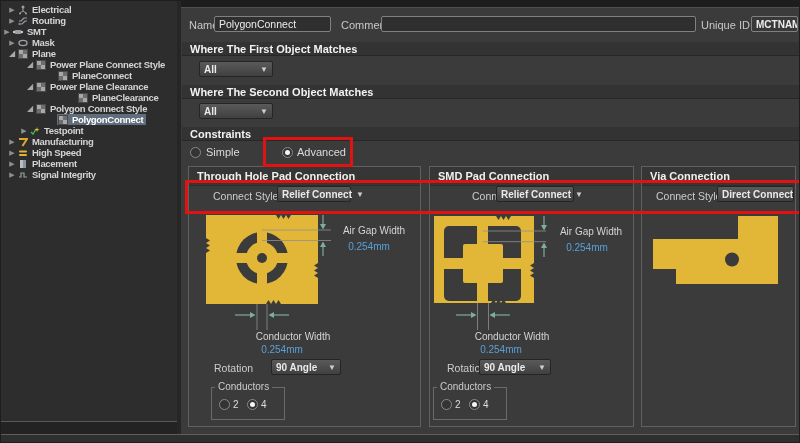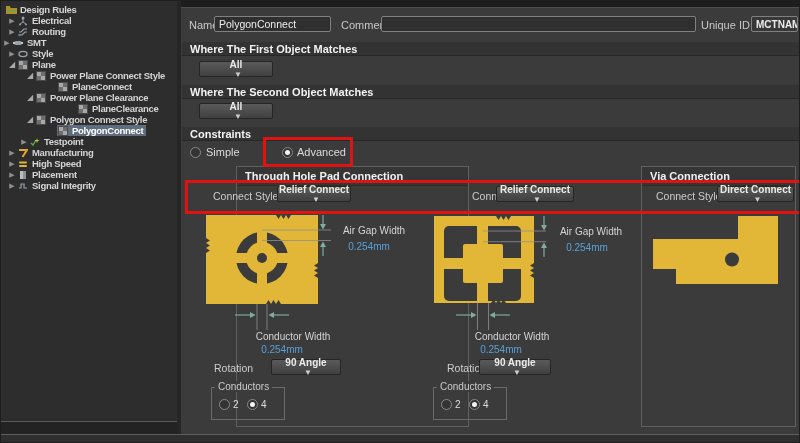--- a/index.html
+++ b/index.html
@@ -22,21 +22,21 @@
   
   .top-strip{position:absolute;left:180px;top:0;width:620px;height:6px;background:#1d1d1d;border-bottom:1px solid #4f4f4f;}
   .bottom-strip{position:absolute;left:0;top:433px;width:800px;height:10px;background:#2f2f2f;border-top:1px solid #5e5e5e;}
   .lbl{position:absolute;font-size:11px;color:#c8c8c8;white-space:nowrap;}
   .tb{position:absolute;height:16px;background:#2f2f2f;border:1px solid #808080;border-radius:2px;
       color:#ececec;font-size:10.5px;line-height:15px;padding:0 4px;box-sizing:border-box;white-space:nowrap;overflow:hidden;}
   .tb.ro{background:#383838;font-weight:bold;font-size:10px;}
   .sec{position:absolute;left:181px;width:617px;height:14px;background:#333333;border-bottom:1px solid #272727;
        color:#f2f2f2;font-weight:bold;font-size:11px;line-height:14px;padding-left:8px;box-sizing:border-box;}
   .dd{position:absolute;height:16px;background:linear-gradient(#5a5a5a,#404040);border:1px solid #252525;border-radius:2px;
-      display:flex;align-items:center;justify-content:center;padding:0 4px;box-sizing:border-box;cursor:default;flex-direction:column;}
+      display:flex;align-items:center;justify-content:space-between;padding:0 4px;box-sizing:border-box;cursor:default;}
   .dd .dd-label{font-size:10px;font-weight:bold;color:#eaeaea;white-space:nowrap;}
   .dd .dd-arrow{font-size:8px;color:#cfcfcf;margin-left:4px;}
   .radio{position:absolute;width:11px;height:11px;border-radius:50%;background:#343434;border:1px solid #8a8a8a;box-sizing:border-box;}
   .radio.sel::after{content:'';display:block;width:5px;height:5px;border-radius:50%;background:#f5f5f5;margin:2px auto;}
   .rlabel{position:absolute;font-size:11px;color:#dcdcdc;font-weight:normal;white-space:nowrap;}
   .gbox{position:absolute;top:165px;height:261px;border:1px solid #606060;box-sizing:border-box;}
   .gbox-head{position:absolute;left:0;top:0;right:0;height:18px;background:#363636;border-bottom:1px solid #2d2d2d;}
   .gbox-title{position:absolute;left:8px;top:3px;font-size:11px;font-weight:bold;color:#f0f0f0;white-space:nowrap;}
   .cbox{position:absolute;border:1px solid #6a6a6a;}
   .cbox-label{position:absolute;font-size:10px;color:#cccccc;background:#3b3b3b;padding:0 3px;white-space:nowrap;}
@@ -45,34 +45,20 @@
   .redbox{position:absolute;border:3px solid #e01212;background:transparent;z-index:30;}
   svg{position:absolute;}
   svg text{font-family:"Liberation Sans",sans-serif;}
 </style>
 </head>
 <body>
 
 <div id="stage">
 
   <div class="tree-panel" id="tree">
-      <div class="tree-row" style="padding-left: 2px;">
-        <span class="arr zero"></span>
-        <span class="row-core">
-          <span class="ticon">
-            <svg width="11" height="10" viewBox="0 0 11 10">
-              <rect x="0" y="1" width="4" height="2" fill="#b08d2a"></rect>
-              <path d="M0 2 L4 2 L5 3 L11 3 L11 9 L0 9 Z" fill="#b08d2a"></path>
-              <circle cx="3.5" cy="6" r="1.3" fill="#4db34d"></circle>
-              <circle cx="7.5" cy="6" r="1.3" fill="#4db34d"></circle>
-            </svg>
-          </span>
-          <span class="tlabel">Design Rules</span>
-        </span>
-      </div>
       <div class="tree-row" style="padding-left: 6px;">
         <span class="arr">▶</span>
         <span class="row-core">
           <span class="ticon">
             <svg width="10" height="10" viewBox="0 0 10 10">
               <circle cx="5" cy="2" r="1.5" fill="#9aa0a6"></circle>
               <path d="M5 3 L5 6 M5 6 L2 8 M5 6 L8 8" stroke="#9aa0a6" stroke-width="1" fill="none"></path>
               <circle cx="2" cy="8.5" r="1" fill="#9aa0a6"></circle>
               <circle cx="8" cy="8.5" r="1" fill="#9aa0a6"></circle>
             </svg>
@@ -106,21 +92,21 @@
         </span>
       </div>
       <div class="tree-row" style="padding-left: 6px;">
         <span class="arr">▶</span>
         <span class="row-core">
           <span class="ticon">
             <svg width="10" height="10" viewBox="0 0 10 10">
               <ellipse cx="5" cy="5" rx="4" ry="2.6" fill="none" stroke="#9aa0a6" stroke-width="1.4"></ellipse>
             </svg>
           </span>
-          <span class="tlabel">Style</span>
+          <span class="tlabel">Mask</span>
         </span>
       </div>
       <div class="tree-row" style="padding-left: 6px;">
         <span class="arr exp">◢</span>
         <span class="row-core">
           <span class="ticon">
             <svg width="10" height="10" viewBox="0 0 10 10">
               <rect x="0" y="0" width="10" height="10" fill="#6e6e6e"></rect>
               <rect x="0" y="0" width="5" height="5" fill="#a8a8a8"></rect>
               <rect x="5" y="5" width="5" height="5" fill="#a8a8a8"></rect>
@@ -299,23 +285,27 @@
 
   <div class="sec" style="top:126px;">Constraints</div>
   <span class="radio" style="left:189px;top:146px;"></span>
   <span class="rlabel" style="left:205px;top:145px;">Simple</span>
   <span class="radio sel" style="left:281px;top:146px;"></span>
   <span class="rlabel" style="left:296px;top:145px;">Advanced</span>
 
   <div class="redbox" style="left:262px;top:136px;width:84px;height:24px;"></div>
   <div class="redbox" style="left:184px;top:179px;width:614px;height:28px;"></div>
 
-  <div class="gbox" style="left:187px;width:233px;margin-left:48px;">
+  <div class="gbox" style="left:187px;width:233px;">
     <div class="gbox-head"></div>
     <div class="gbox-title">Through Hole Pad Connection</div>
+  </div>
+  <div class="gbox" style="left:428px;width:205px;">
+    <div class="gbox-head"></div>
+    <div class="gbox-title">SMD Pad Connection</div>
   </div>
   <div class="gbox" style="left:640px;width:155px;">
     <div class="gbox-head"></div>
     <div class="gbox-title">Via Connection</div>
   </div>
 
   <span class="slabel" style="left:212px;top:189px;">Connect Style</span>
   <div class="dd" style="left:276px;top:185px;width:74px;">
     <span class="dd-label">Relief Connect</span>
     <span class="dd-arrow">▼</span>

